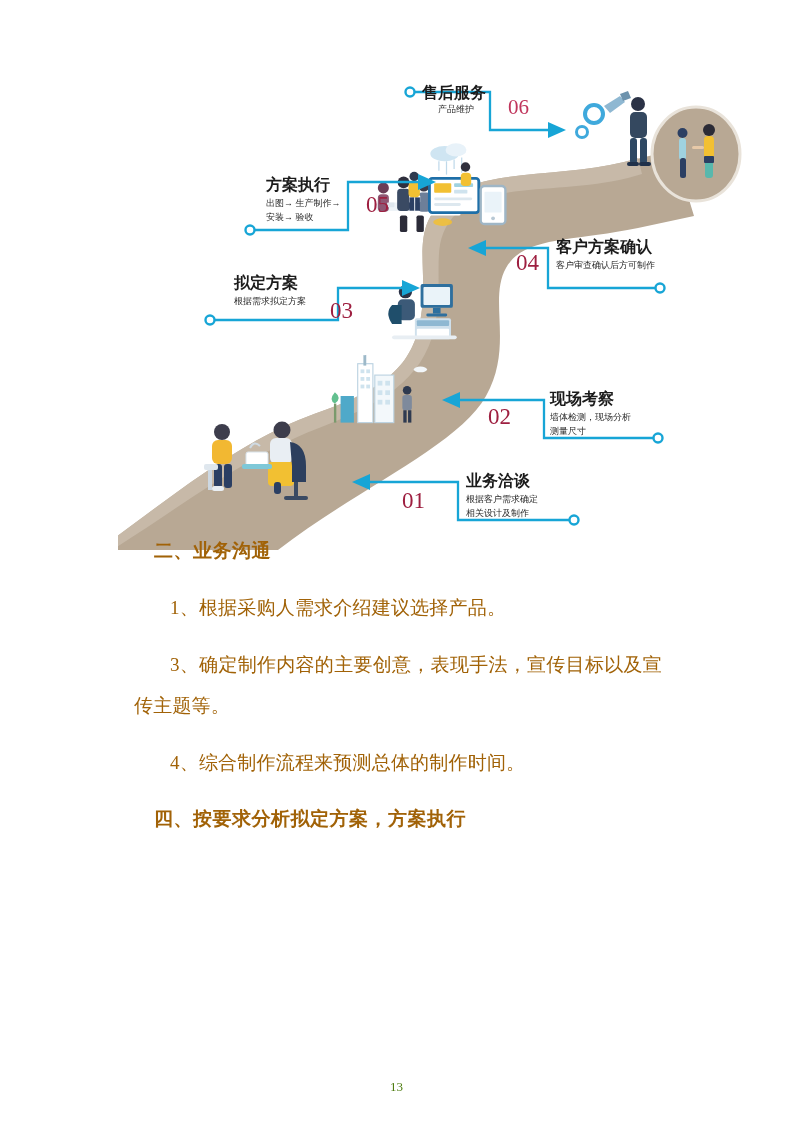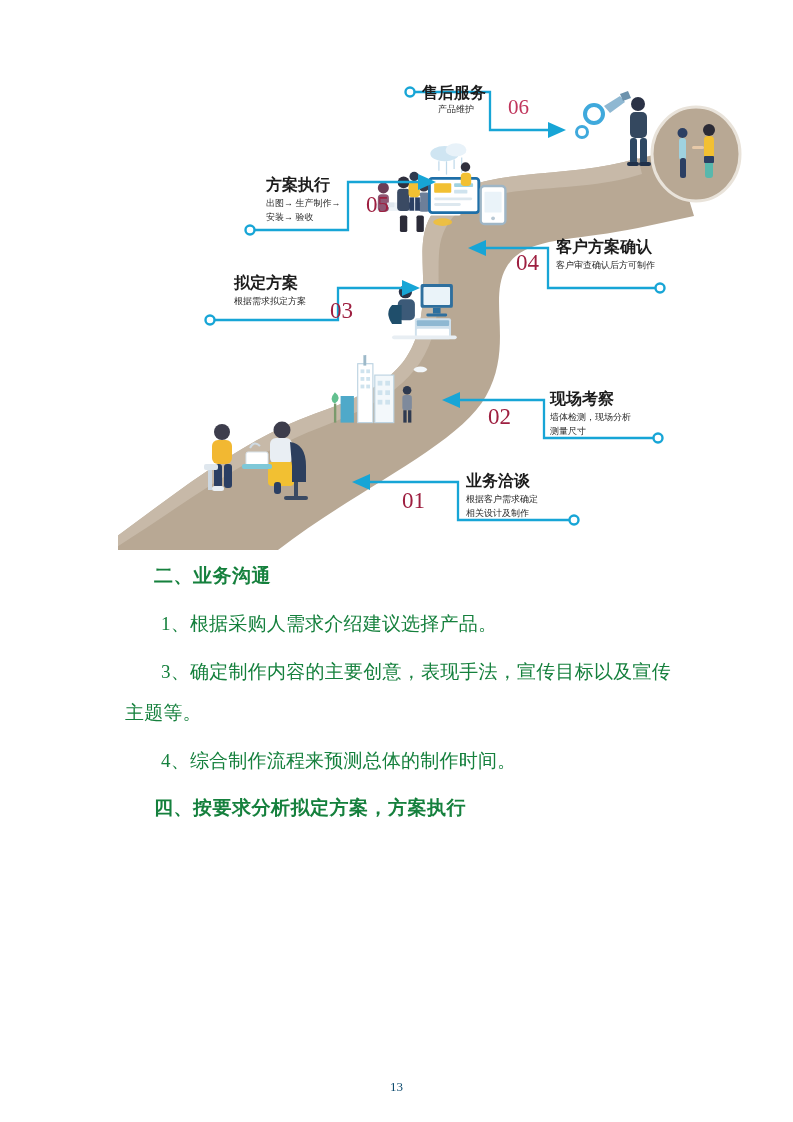--- a/index.html
+++ b/index.html
@@ -31,23 +31,23 @@
     top: 70px;
     width: 680px;
     height: 480px;
   }
   .figure svg { display: block; }
 
   
   .doc-body {
     position: absolute;
     left: 118px;
-    top: 556px;
+    top: 531px;
     width: 560px;
-    color: #15803d;
+    color: #a16207;
   }
 
   .heading {
     font-size: 19px;
     font-weight: bold;
     line-height: 40px;
     letter-spacing: 0.5px;
     text-indent: 36px;
     margin: 0;
     white-space: nowrap;
@@ -59,35 +59,35 @@
     margin: 0;
     text-indent: 38px;
     text-align: justify;
     text-justify: inter-ideograph;
     letter-spacing: 0.2px;
   }
 
   .list-item {
     font-size: 19px;
     line-height: 41px;
-    margin: 7px;
+    margin: 16px;
     text-indent: 36px;
     text-align: justify;
     text-justify: inter-ideograph;
     letter-spacing: 0.2px;
   }
 
   .page-number {
     position: absolute;
     left: 0;
     top: 1079px;
     width: 793px;
     text-align: center;
     font-size: 13px;
-    color: #0c4a6e;
+    color: #4d7c0f;
   }
 
   
   .lbl-main {
     font-family: "Liberation Sans", "DejaVu Sans", sans-serif;
     font-weight: bold;
     font-size: 16px;
     fill: #1b1b1b;
   }
   .lbl-sub {

